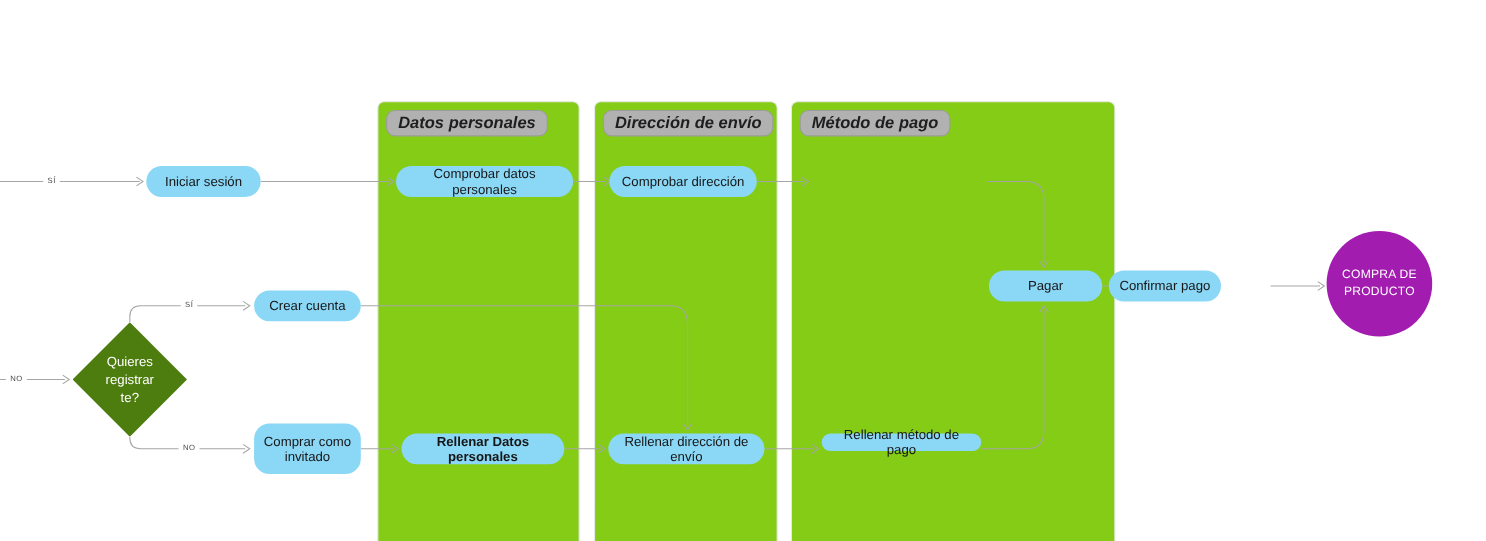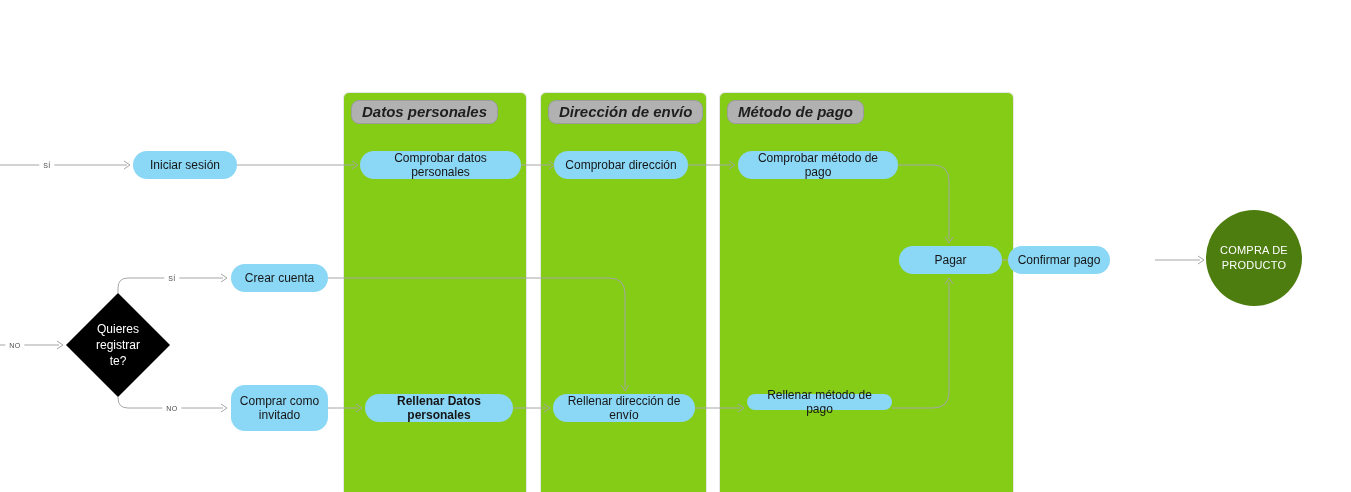--- a/index.html
+++ b/index.html
@@ -46,30 +46,30 @@
     display:flex;align-items:center;justify-content:center;
     font-size:12px;color:#161616;
     text-align:center;line-height:1.2;
     z-index:3;
     box-sizing:border-box;
     padding:0 6px;
   }
   .diamond{
     position:absolute;
     left:66px;top:293px;width:104px;height:104px;
-    background:#000000;
+    background:#4d7c0f;
     clip-path:polygon(50% 0,100% 50%,50% 100%,0 50%);
     display:flex;flex-direction:column;align-items:center;justify-content:center;
     color:#ffffff;font-size:12px;line-height:16px;text-align:center;
     z-index:3;
   }
   .end-circle{
     position:absolute;
     left:1206px;top:210px;width:96px;height:96px;
-    background:#4d7c0f;border-radius:50%;
+    background:#a21caf;border-radius:50%;
     display:flex;flex-direction:column;align-items:center;justify-content:center;
     color:#ffffff;font-size:11px;line-height:15px;text-align:center;
     letter-spacing:0.2px;
     z-index:3;
   }
   .edge-label{
     position:absolute;
     transform:translate(-50%,-50%);
     background:#ffffff;
     padding:0 4px;
@@ -139,21 +139,20 @@
     <path d="M1002 260 H1046"></path>
       <path d="M1044 256 L1050 260 L1044 264"></path>
 
     <path d="M1155 260 H1200"></path>
       <path d="M1198 256 L1204 260 L1198 264"></path>
   </svg>
 
   <div class="node" style="left:133px;top:151px;width:104px;height:28px;">Iniciar sesión</div>
   <div class="node" style="left:360px;top:151px;width:161px;height:28px;">Comprobar datos personales</div>
   <div class="node" style="left:554px;top:151px;width:134px;height:28px;">Comprobar dirección</div>
-  <div class="node" style="left:738px;top:151px;width:160px;height:28px;">Comprobar método de pago</div>
   <div class="node" style="left:899px;top:246px;width:103px;height:28px;">Pagar</div>
   <div class="node" style="left:1008px;top:246px;width:102px;height:28px;">Confirmar pago</div>
   <div class="node" style="left:231px;top:264px;width:97px;height:28px;">Crear cuenta</div>
   <div class="node" style="left:231px;top:385px;width:97px;height:46px;">Comprar como invitado</div>
   <div class="node" style="left:365px;top:394px;width:148px;height:28px;font-weight:bold;">Rellenar Datos personales</div>
   <div class="node" style="left:553px;top:394px;width:142px;height:28px;">Rellenar dirección de envío</div>
   <div class="node" style="left:747px;top:394px;width:145px;height:16px;">Rellenar método de pago</div>
 
   <div class="diamond">
     <span>Quieres</span>

